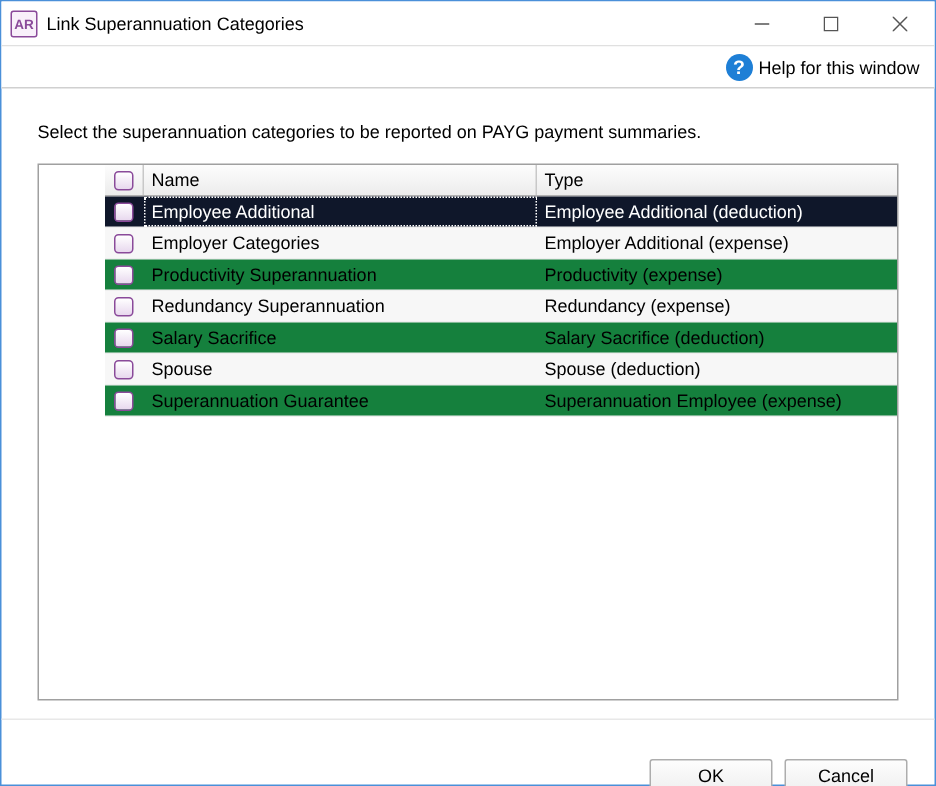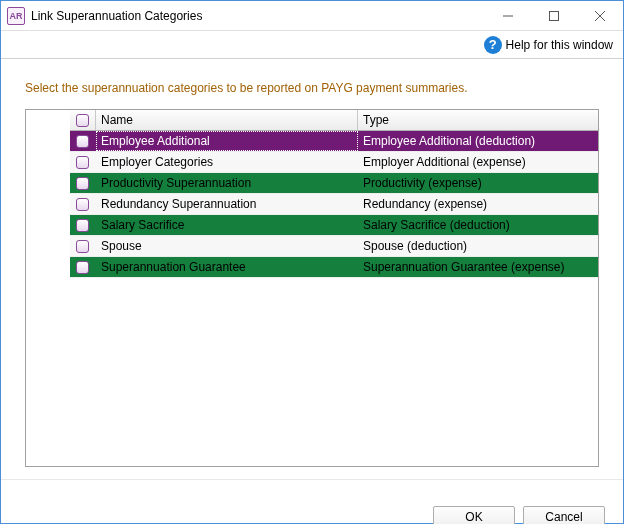--- a/index.html
+++ b/index.html
@@ -8,31 +8,31 @@
 .titlebar { height: 30px; background: #fff; display: flex; align-items: center; border-bottom: 1px solid #e0e0e0; }
 .app-icon { width: 18px; height: 18px; margin: 0 6px; border: 1px solid #8a4a9a; border-radius: 2px; display: flex; align-items: center; justify-content: center; font-size: 9px; font-weight: bold; color: #8a4a9a; background: #f8f0fa; }
 .title-text { flex: 1; font-size: 12px; color: #000; }
 .win-controls { display: flex; height: 30px; }
 .win-btn { width: 46px; height: 30px; display: flex; align-items: center; justify-content: center; color: #555; cursor: pointer; }
 .win-btn svg { width: 10px; height: 10px; }
 .helpbar { height: 28px; border-bottom: 1px solid #d0d0d0; display: flex; align-items: center; justify-content: flex-end; padding-right: 10px; background: #fff; }
 .help-icon { width: 18px; height: 18px; border-radius: 50%; background: #1e7fd6; color: #fff; display: flex; align-items: center; justify-content: center; font-weight: bold; font-size: 13px; margin-right: 4px; }
 .help-text { font-size: 12px; color: #000; }
 .content { flex: 1; padding: 22px 24px 12px 24px; display: flex; flex-direction: column; }
-.instruction { font-size: 12px; color: #a16207; margin-bottom: 14px; }
+.instruction { font-size: 12px; color: #000000; margin-bottom: 14px; }
 .table-wrap { flex: 1; border: 1px solid #a0a0a0; background: #fff; overflow: hidden; padding-left: 44px; }
 .thead-row { display: flex; height: 21px; background: linear-gradient(#fdfdfd, #ececec); border-bottom: 1px solid #b0b0b0; }
 .th { display: flex; align-items: center; font-size: 12px; color: #000; border-right: 1px solid #c8c8c8; padding-left: 5px; }
 .th.checkcol, .td.checkcol { width: 26px; padding-left: 0; justify-content: center; }
 .th.namecol, .td.namecol { width: 262px; }
 .th.typecol, .td.typecol { flex: 1; border-right: none; }
 .tbody-row { display: flex; height: 21px; align-items: stretch; border-bottom: 1px solid #eee; }
 .tbody-row.even { background: #f7f7f7; }
 .tbody-row.odd { background: #15803d; }
-.tbody-row.selected { background: #701a75; color: #fff; }
+.tbody-row.selected { background: #0f172a; color: #fff; }
 .tbody-row.selected .td { color: #fff; }
 .td { display: flex; align-items: center; font-size: 12px; color: #000; padding-left: 5px; border-right: 1px solid transparent; }
 .tbody-row.selected .td.namecol { outline: 1px dotted #fff; outline-offset: -1px; }
 .chk { width: 13px; height: 13px; border: 1px solid #8a4a9a; border-radius: 3px; background: linear-gradient(#fff, #e8d8ee); }
 .button-row { height: 44px; display: flex; align-items: center; justify-content: flex-end; padding: 0 18px; gap: 8px; border-top: 1px solid #e8e8e8; }
 .btn { min-width: 82px; height: 23px; border: 1px solid #adadad; background: linear-gradient(#fdfdfd,#efefef); font-size: 12px; border-radius: 2px; cursor: pointer; padding: 0 14px; margin-top: 31px; }
 </style>
 </head>
 <body>
 
@@ -118,21 +118,21 @@
               <div class="chk"></div>
             </div>
             <div class="td namecol">Spouse</div>
             <div class="td typecol">Spouse (deduction)</div>
           </div>
           <div class="tbody-row odd">
             <div class="td checkcol">
               <div class="chk"></div>
             </div>
             <div class="td namecol">Superannuation Guarantee</div>
-            <div class="td typecol">Superannuation Guarantee (expense)</div>
+            <div class="td typecol">Superannuation Employee (expense)</div>
           </div>
         </div>
     </div>
   </div>
 
   <div class="button-row">
     <button class="btn">OK</button>
     <button class="btn">Cancel</button>
   </div>
 

